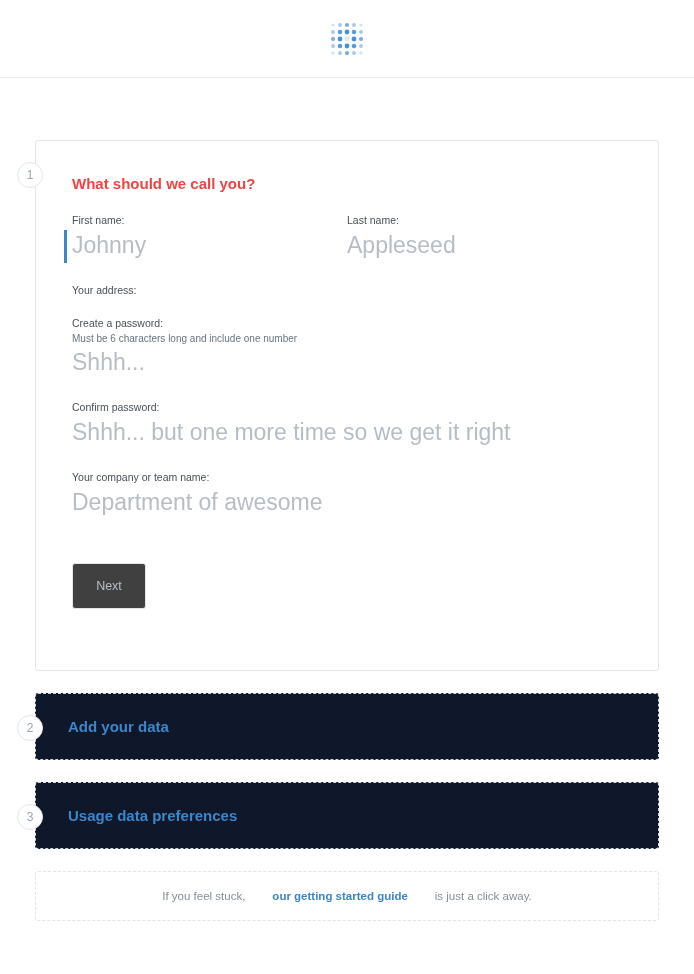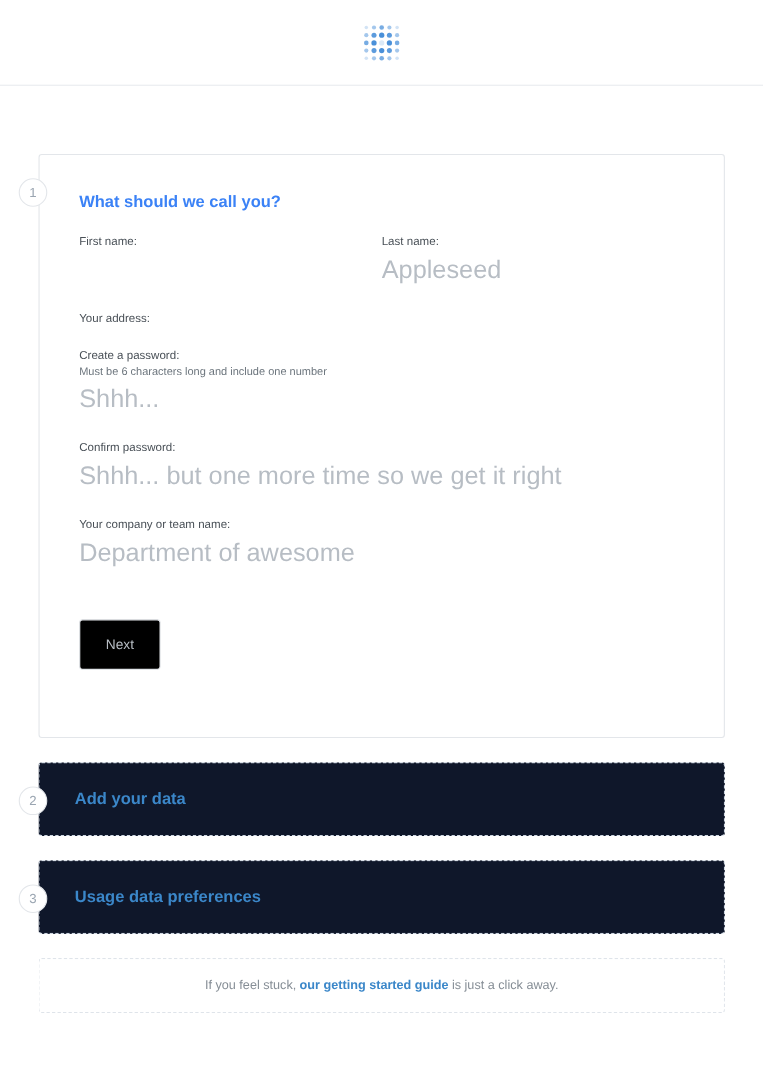--- a/index.html
+++ b/index.html
@@ -63,21 +63,21 @@
 
   .step-active {
     border: 1px solid #e3e6ea;
     border-radius: 3px;
     background: #ffffff;
     padding: 24px 36px 34px 36px;
     min-height: 531px;
   }
 
   .step-title {
-    color: #3b82f6;
+    color: #ef4444;
     font-size: 15px;
     font-weight: bold;
     margin: 10px 0 22px 0;
   }
 
   .field-row {
     display: flex;
     gap: 0;
   }
   .field-col { width: 50%; }
@@ -115,21 +115,21 @@
     padding-left: 5px;
     margin-left: -8px;
   }
 
   .next-btn {
     margin-top: 22px;
     width: 74px;
     height: 46px;
     border: 1px solid #e3e6ea;
     border-radius: 3px;
-    background: #000000;
+    background: #404040;
     color: #b7bdc4;
     font-size: 12.5px;
     font-family: "Liberation Sans", sans-serif;
     cursor: pointer;
     text-align: center;
   }
 
   .step-inactive {
     background: #0f172a;
     border: 1px dashed #cfd8e3;
@@ -147,20 +147,21 @@
   .footer-note {
     margin: 18px 35px 0 35px;
     border: 1px dashed #dfe4ea;
     border-radius: 3px;
     height: 50px;
     display: flex;
     align-items: center;
     justify-content: center;
     font-size: 11.5px;
     color: #868e96;
+    gap: 24px;
   }
   .footer-note a {
     color: #3b87c9;
     font-weight: bold;
     text-decoration: none;
     margin: 0 3px;
   }
 </style>
 </head>
 <body>
@@ -209,20 +210,23 @@
 
     <div class="step">
       <div class="step-badge">1</div>
       <div class="step-active">
         <div class="step-title">What should we call you?</div>
 
         <div class="field-row">
           <div class="field-col">
             <div class="field">
               <div class="field-label">First name:</div>
+              <div class="input-focus">
+                <input class="text-input" type="text" placeholder="Johnny" style="">
+              </div>
             </div>
           </div>
           <div class="field-col">
             <div class="field">
               <div class="field-label">Last name:</div>
               <input class="text-input" type="text" placeholder="Appleseed" style="">
             </div>
           </div>
         </div>
 

